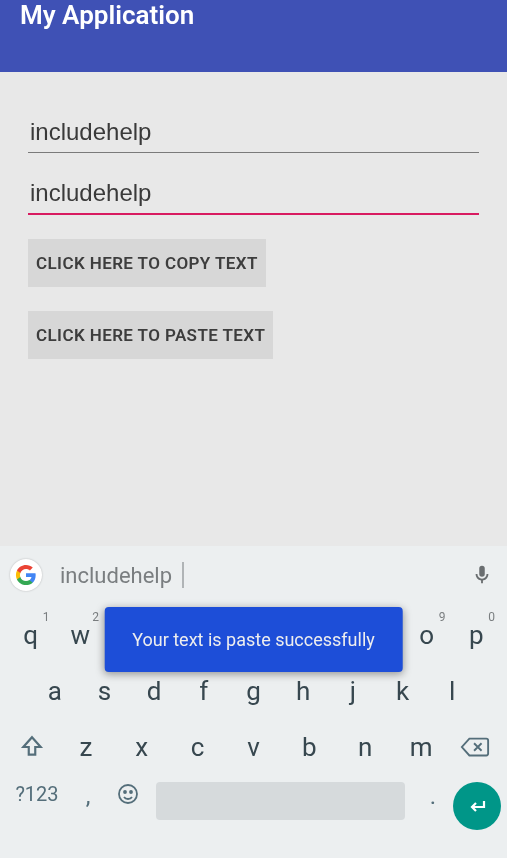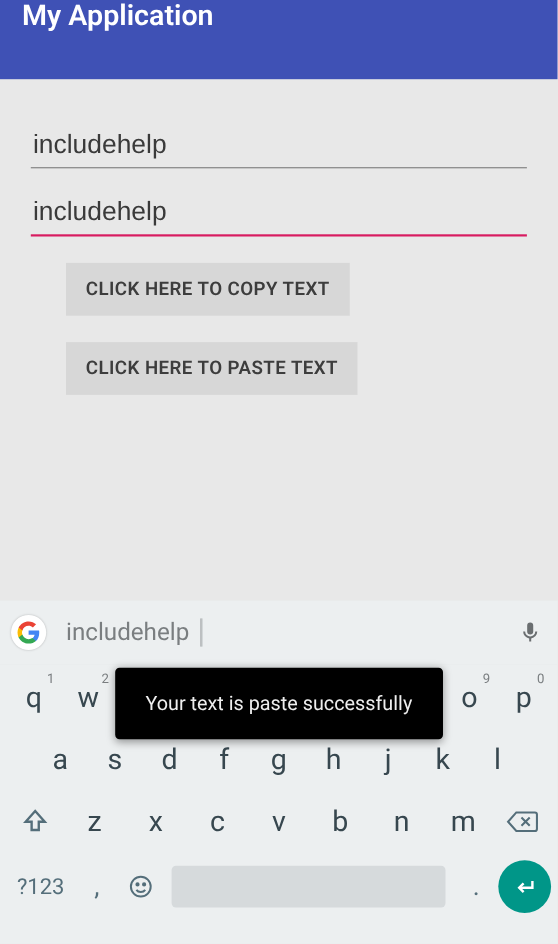--- a/index.html
+++ b/index.html
@@ -1,44 +1,44 @@
 <!DOCTYPE html>
 <html><head>
 <meta charset="utf-8">
 <style>
   * { box-sizing: border-box; margin: 0; padding: 0; }
   html, body { width: 507px; height: 858px; font-family: Roboto, Arial, sans-serif; background: #e8e8e8; overflow: hidden; }
   .app-bar { background: #3f51b5; color: #fff; height: 72px; display: flex; padding: 0 20px; font-size: 26px; font-weight: 600; }
   .content { padding: 20px 28px 0 28px; }
   .input-field { width: 100%; background: transparent; border: none; border-bottom: 1px solid #7a7a7a; font-size: 24px; color: #3a3a3a; padding: 8px 2px 6px 2px; outline: none; margin-top: 18px; }
   .input-field.focused { border-bottom: 2px solid #d81b60; }
-  .btn { display: inline-block; background: #d7d7d7; border: none; color: #3d3d3d; font-size: 17px; font-weight: 600; letter-spacing: 0.4px; padding: 14px 18px; margin-top: 24px; cursor: pointer; font-family: inherit; margin-left: 32px; }
+  .btn { display: inline-block; background: #d7d7d7; border: none; color: #3d3d3d; font-size: 17px; font-weight: 600; letter-spacing: 0.4px; padding: 14px 8px; margin-top: 24px; cursor: pointer; font-family: inherit; }
   .kbd-area { position: absolute; bottom: 0; left: 0; width: 100%; }
   .suggest-bar { background: #eceff0; height: 58px; display: flex; align-items: center; padding: 0 10px; }
   .g-logo { width: 32px; height: 32px; border-radius: 50%; background: #fff; display: flex; align-items: center; justify-content: center; margin-right: 8px; box-shadow: 0 0 2px rgba(0,0,0,0.25); }
   .g-logo svg { width: 22px; height: 22px; }
   .suggestions { flex: 1; display: flex; align-items: center; overflow: hidden; }
   .sug { color: #7a7e80; font-size: 22px; padding: 0 10px; white-space: nowrap; cursor: pointer; }
   .sep { width: 1px; height: 26px; background: #b0b4b6; }
   .mic { width: 30px; color: #6a6e70; display:flex; align-items:center; justify-content:center; cursor:pointer; }
   .keyboard { background: #eceff0; padding: 10px 6px 14px 6px; }
   .krow { display: flex; justify-content: space-between; margin-bottom: 14px; position: relative; }
   .key { flex: 1; text-align: center; font-size: 26px; color: #37474f; position: relative; cursor: pointer; padding: 6px 0; }
   .key .num { position: absolute; top: -4px; right: 6px; font-size: 12px; color: #7a7e80; }
   .krow.r2 { padding: 0 24px; }
   .krow.r3 { align-items: center; }
   .shift, .backspace { width: 52px; flex: none; display:flex; align-items:center; justify-content:center; color:#546e7a; cursor:pointer; }
   .krow.r3 .key { flex: 1; }
-  .krow.r4 { align-items: center; }
+  .krow.r4 { align-items: flex-start; }
   .sym { width: 62px; flex:none; text-align:center; font-size:20px; color:#546e7a; cursor:pointer; }
   .comma, .period { width: 40px; flex:none; text-align:center; font-size:24px; color:#546e7a; cursor:pointer; }
   .emoji { width: 40px; flex:none; text-align:center; color:#546e7a; cursor:pointer; display:flex; align-items:center; justify-content:center;}
   .space { flex: 1; height: 38px; background: #d6dadc; border-radius: 4px; margin: 0 8px; cursor:pointer; }
   .enter { width: 48px; height: 48px; flex:none; border-radius: 50%; background: #009688; display:flex; align-items:center; justify-content:center; cursor:pointer; }
-  .toast { position: absolute; left: 50%; transform: translateX(-50%); bottom: 186px; background: #000000; color: #eee; font-size: 18px; padding: 22px 28px; border-radius: 4px; white-space: nowrap; z-index: 50; box-shadow: 0 2px 8px rgba(0,0,0,0.4); }
+  .toast { position: absolute; left: 50%; transform: translateX(-50%); bottom: 186px; background: #1d4ed8; color: #eee; font-size: 18px; padding: 22px 28px; border-radius: 4px; white-space: nowrap; z-index: 50; box-shadow: 0 2px 8px rgba(0,0,0,0.4); }
 </style>
 </head>
 <body>
 
 <div class="app-bar">
   <span>My Application</span>
 </div>
 
 <div class="content">
   <input class="input-field" value="includehelp" style="">

